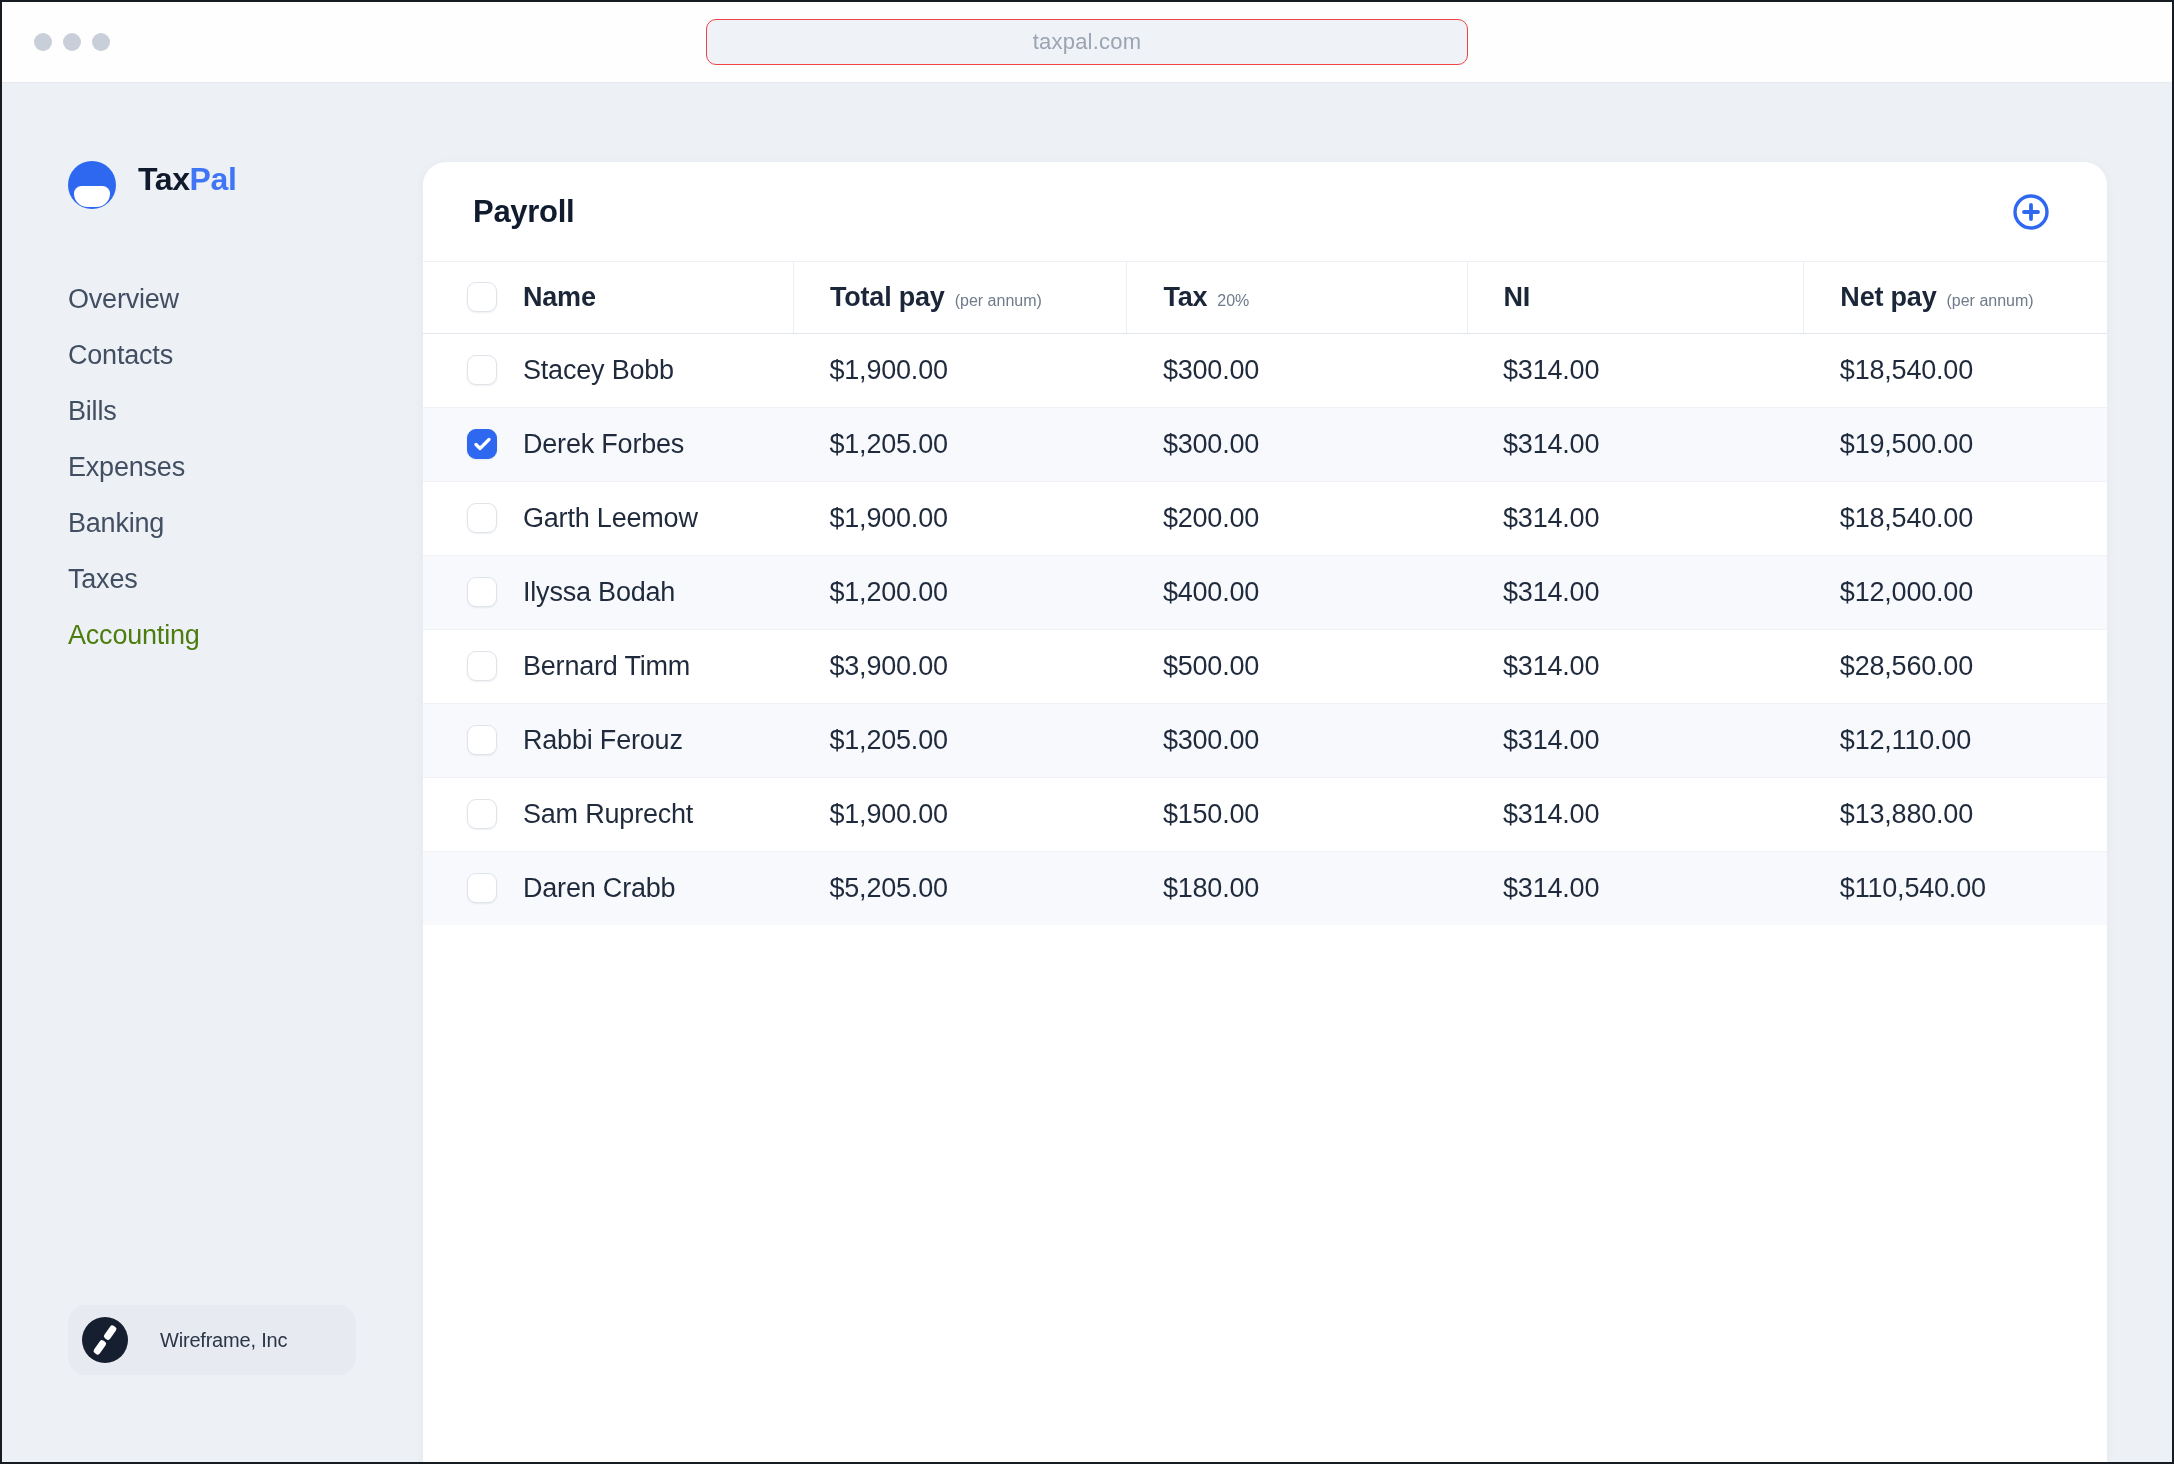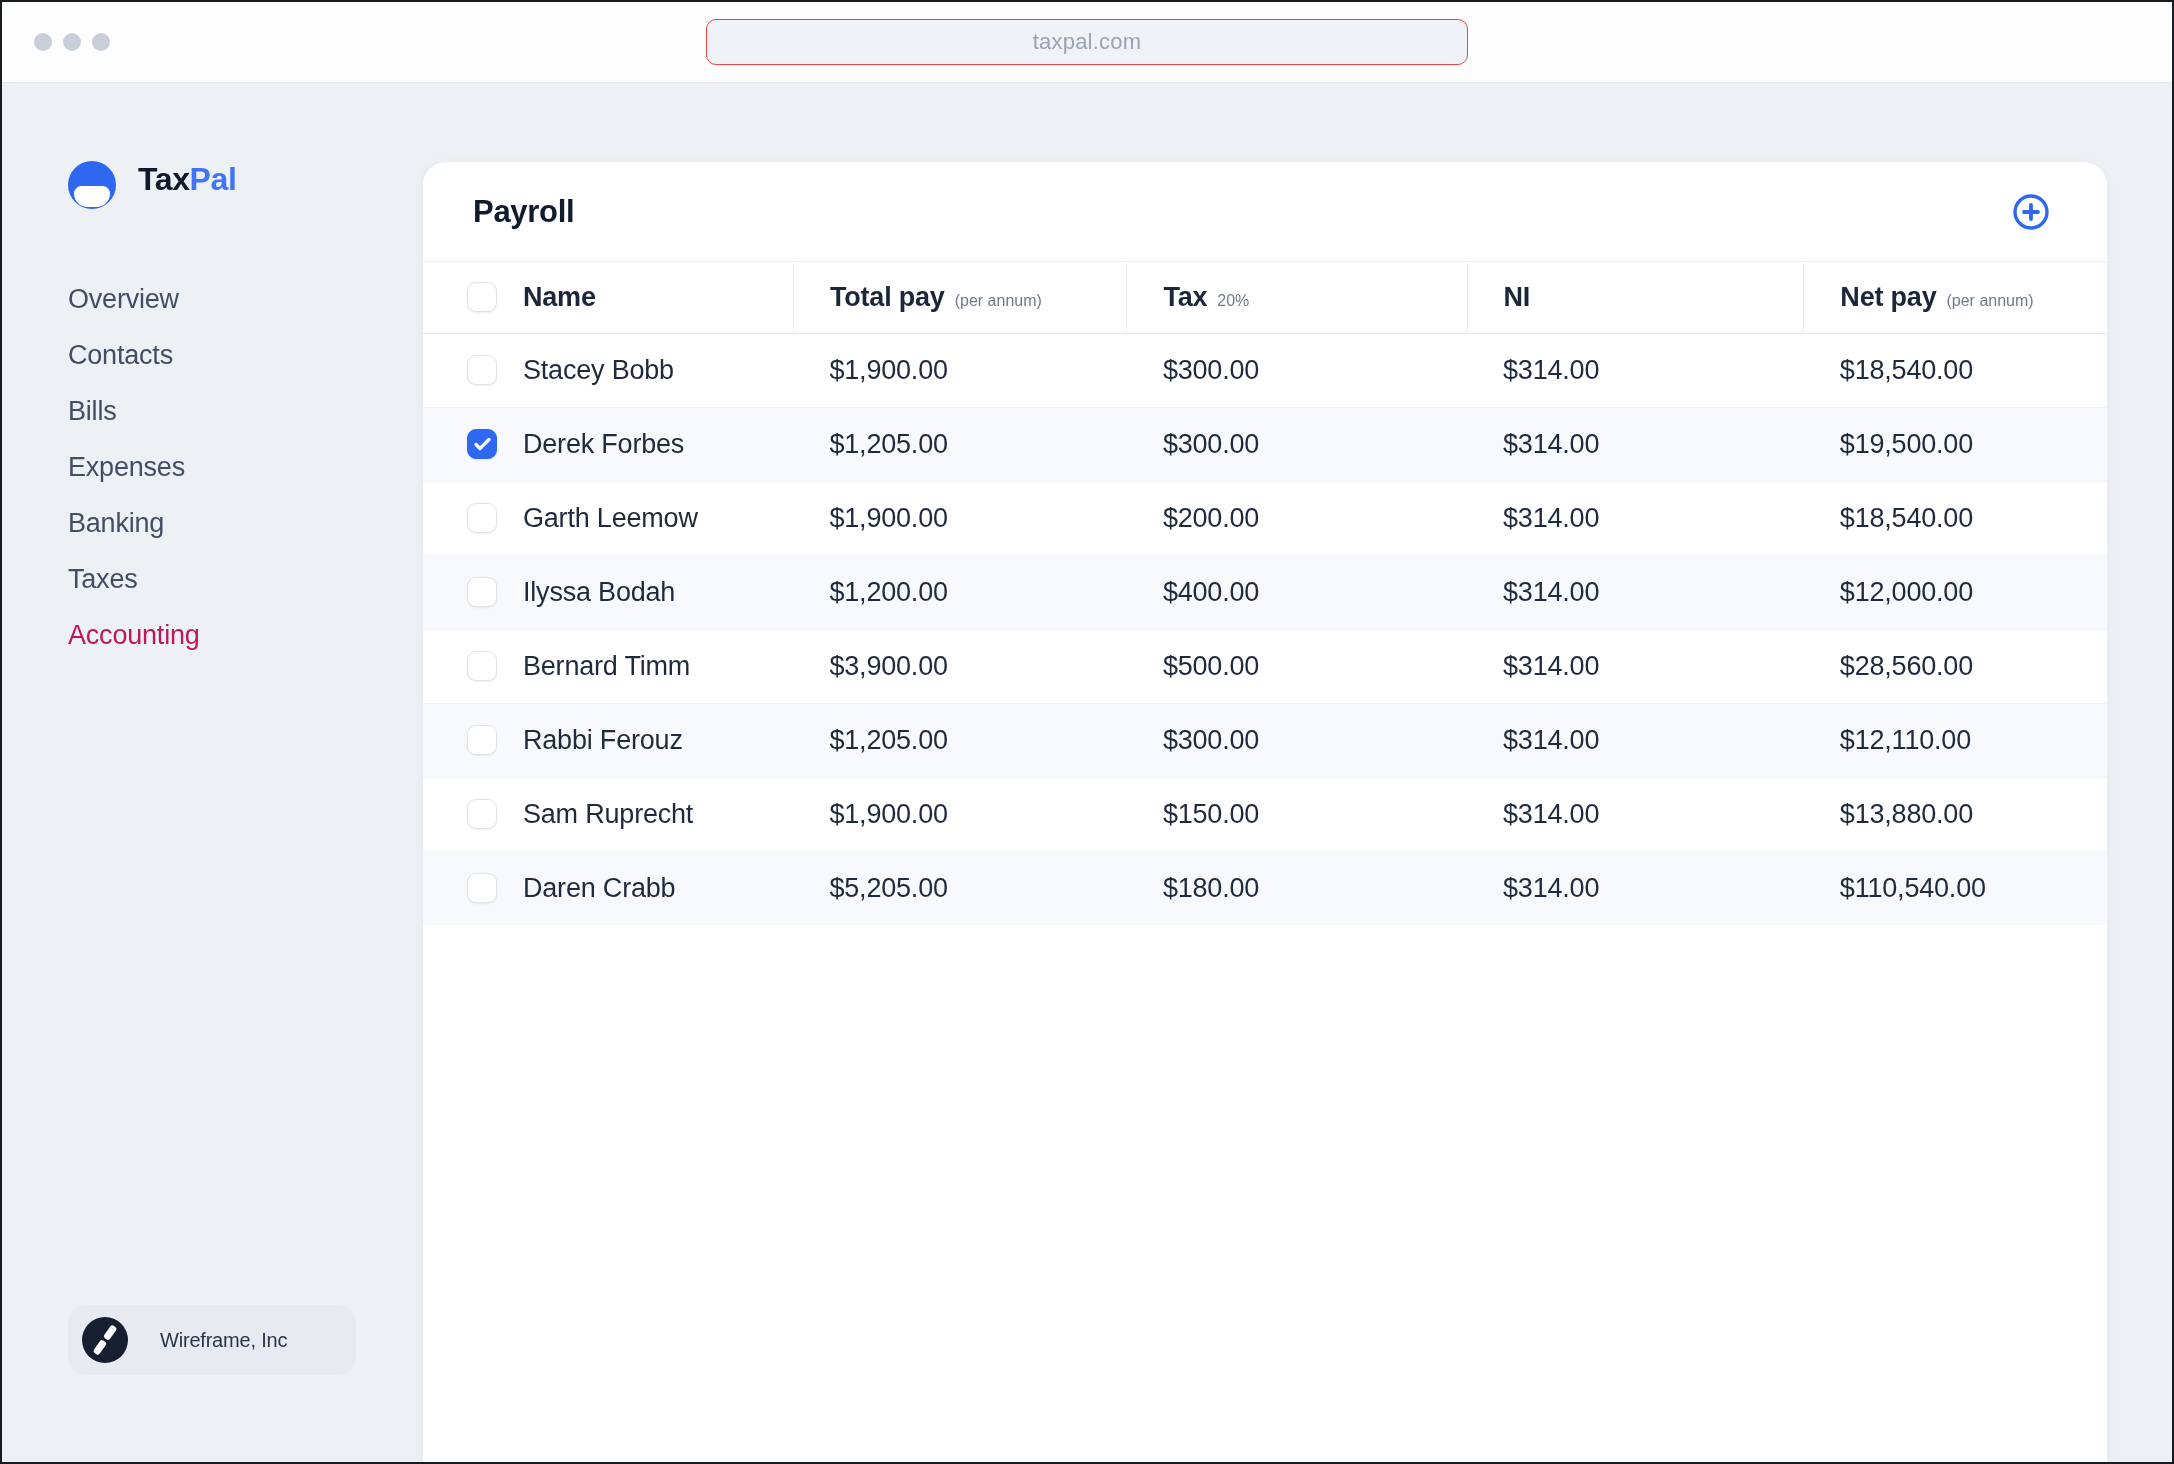--- a/index.html
+++ b/index.html
@@ -47,21 +47,21 @@
     background:#fff; border-radius:9px 9px 16px 16px;
   }
   .logo-text{ font-size:32px; font-weight:bold; color:#101a2c; letter-spacing:-.4px; }
   .logo-text .pal{ color:#4076f5; }
 
   .nav{ margin-top:62px; display:flex; flex-direction:column; }
   .nav-item{
     height:56px; display:flex; align-items:center;
     font-size:27px; color:#424e61; cursor:pointer; letter-spacing:-.2px;
   }
-  .nav-item.active{ color:#be185d; }
+  .nav-item.active{ color:#4d7c0f; }
 
   .org-pill{
     margin-top:auto; width:288px; height:70px;
     background:#e7ebf1; border-radius:18px;
     display:flex; align-items:center; gap:32px; padding-left:14px;
     cursor:pointer;
   }
   .org-name{ font-size:20px; color:#2a3547; letter-spacing:-.2px; }
 
   

